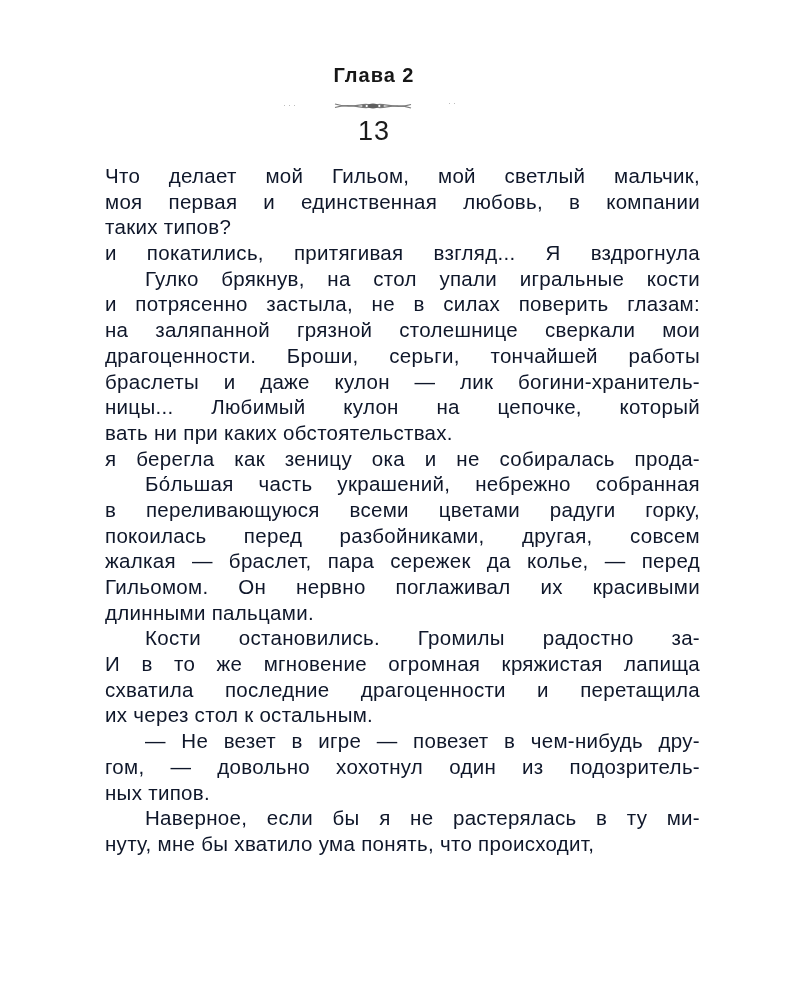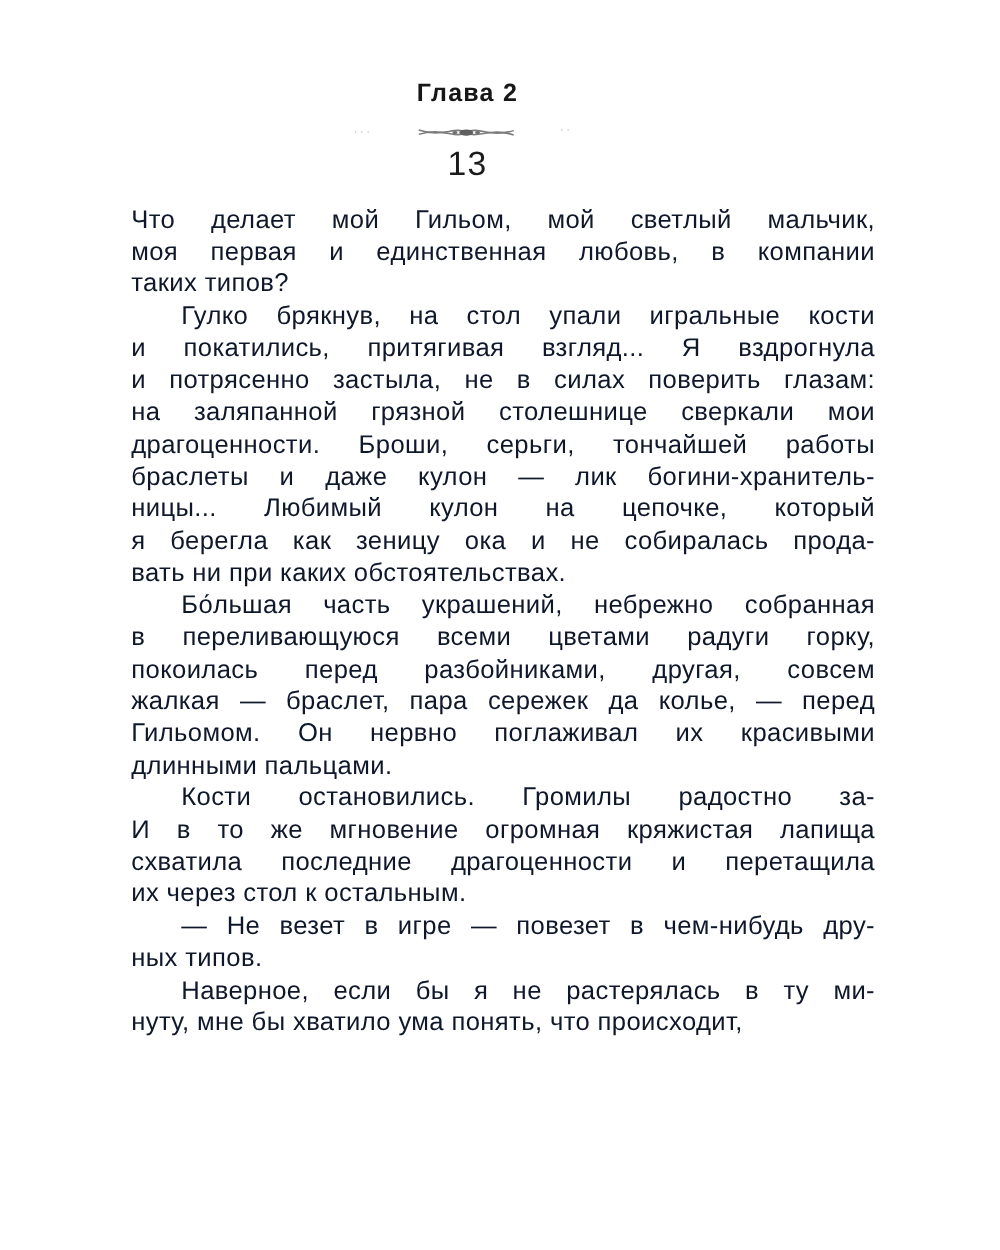--- a/index.html
+++ b/index.html
@@ -106,38 +106,39 @@
     </svg>
     <span class="side-mark right">··</span>
   </div>
 
   <div class="section-number">13</div>
 
   <div class="text-block">
       <div class="pline">Что делает мой Гильом, мой светлый мальчик,</div>
       <div class="pline">моя первая и единственная любовь, в компании</div>
       <div class="pline lastline">таких типов?</div>
+      <div class="pline">и покатились, притягивая взгляд... Я вздрогнула</div>
       <div class="pline indent">Гулко брякнув, на стол упали игральные кости</div>
-      <div class="pline">и покатились, притягивая взгляд... Я вздрогнула</div>
       <div class="pline">и потрясенно застыла, не в силах поверить глазам:</div>
       <div class="pline">на заляпанной грязной столешнице сверкали мои</div>
       <div class="pline">драгоценности. Броши, серьги, тончайшей работы</div>
       <div class="pline">браслеты и даже кулон — лик богини-хранитель-</div>
       <div class="pline">ницы... Любимый кулон на цепочке, который</div>
+      <div class="pline lastline">вать ни при каких обстоятельствах.</div>
       <div class="pline">я берегла как зеницу ока и не собиралась прода-</div>
-      <div class="pline lastline">вать ни при каких обстоятельствах.</div>
       <div class="pline indent">Бо́льшая часть украшений, небрежно собранная</div>
       <div class="pline">в переливающуюся всеми цветами радуги горку,</div>
       <div class="pline">покоилась перед разбойниками, другая, совсем</div>
       <div class="pline">жалкая — браслет, пара сережек да колье, — перед</div>
       <div class="pline">Гильомом. Он нервно поглаживал их красивыми</div>
       <div class="pline lastline">длинными пальцами.</div>
       <div class="pline indent">Кости остановились. Громилы радостно за-</div>
       <div class="pline">И в то же мгновение огромная кряжистая лапища</div>
       <div class="pline">схватила последние драгоценности и перетащила</div>
       <div class="pline lastline">их через стол к остальным.</div>
       <div class="pline indent">— Не везет в игре — повезет в чем-нибудь дру-</div>
+      <div class="pline">гом, — довольно хохотнул один из подозритель-</div>
       <div class="pline lastline">ных типов.</div>
       <div class="pline indent">Наверное, если бы я не растерялась в ту ми-</div>
       <div class="pline lastline">нуту, мне бы хватило ума понять, что происходит,</div>
     </div>
 
 </div>
 
 </body></html>

